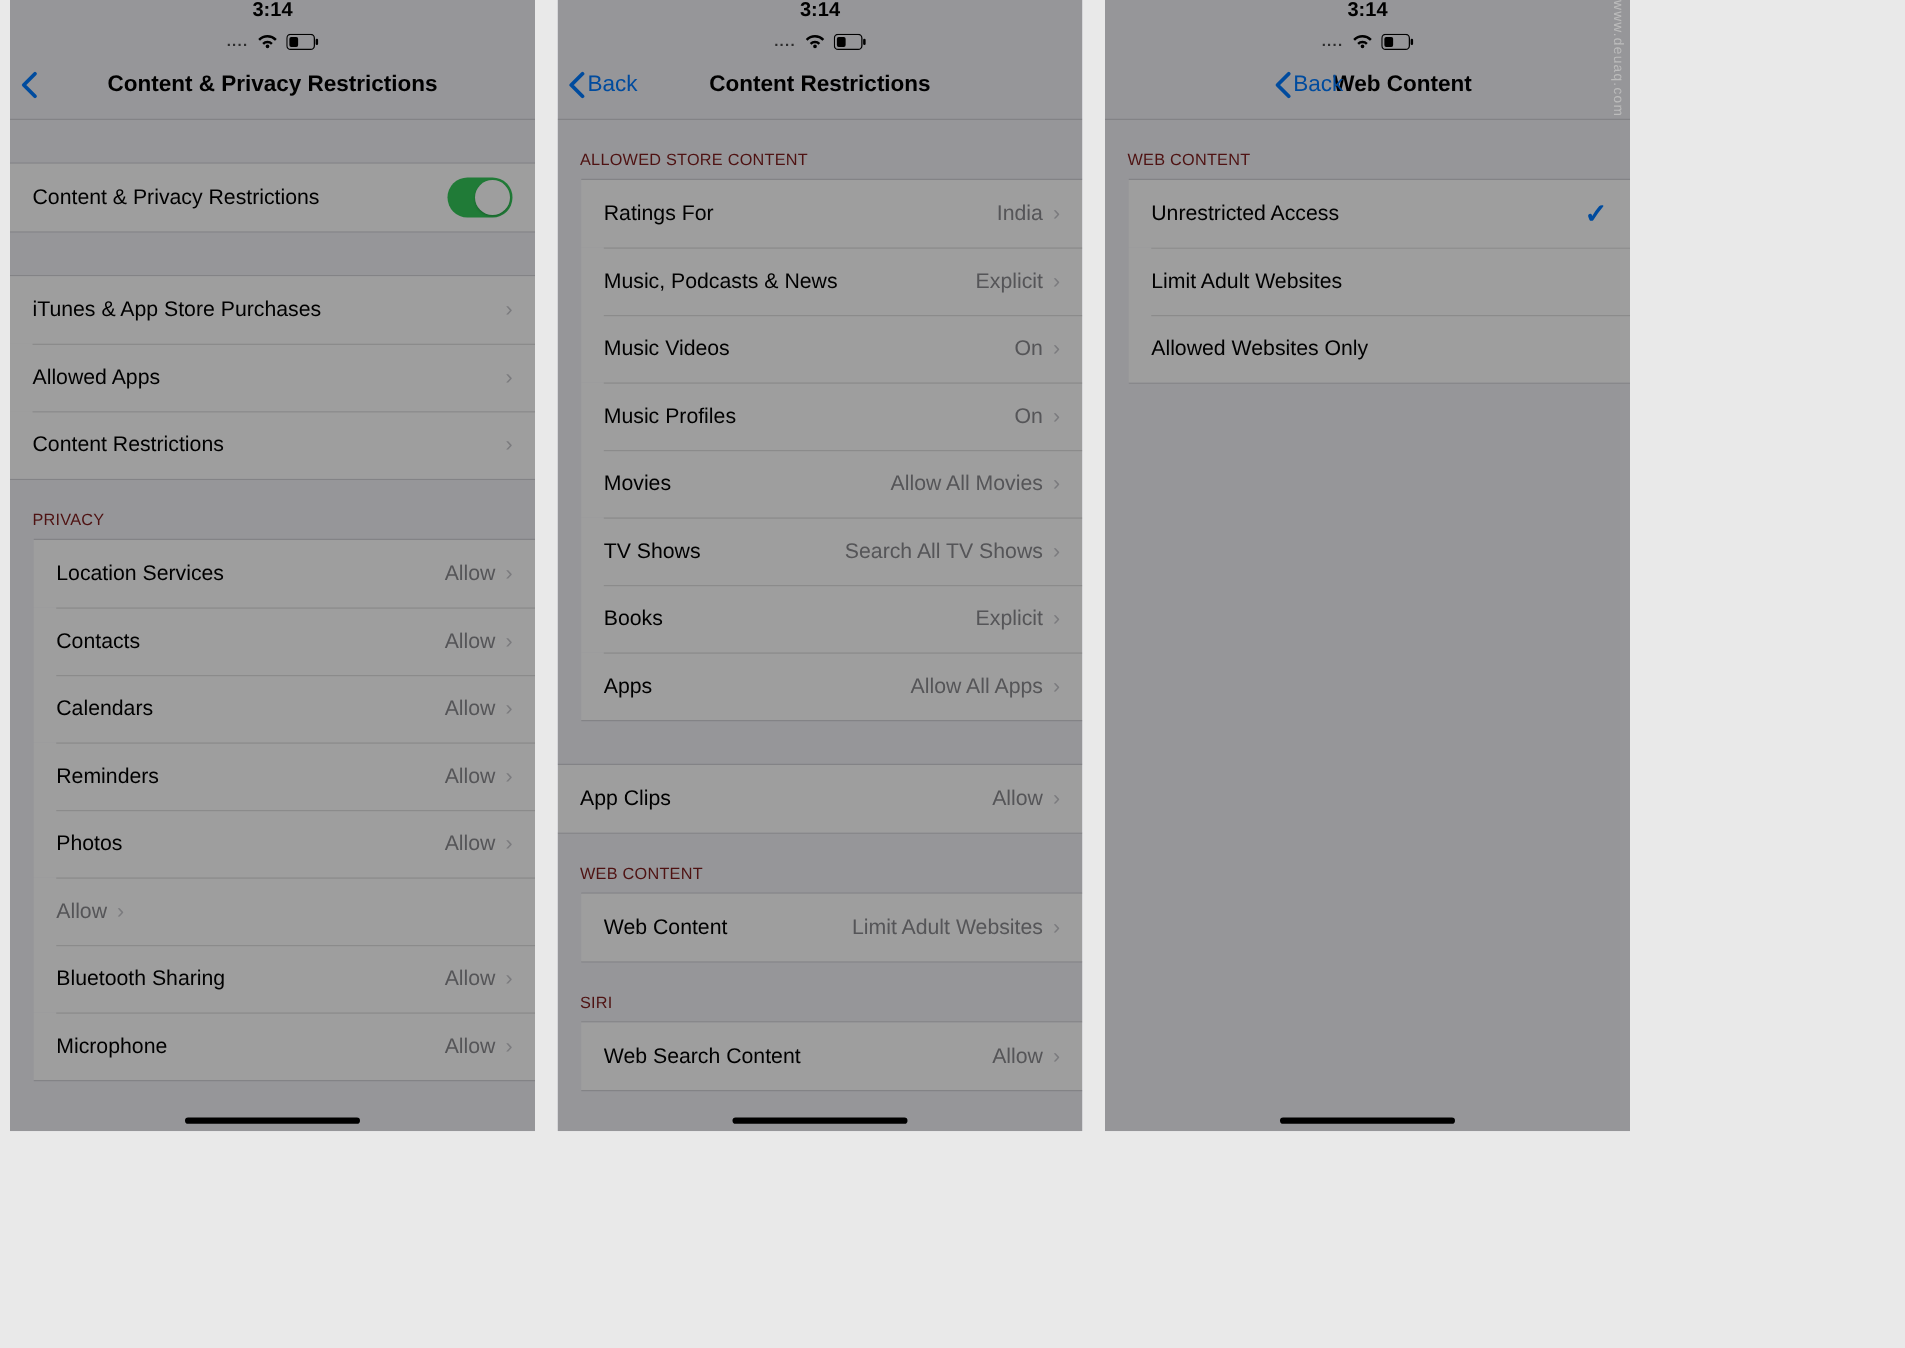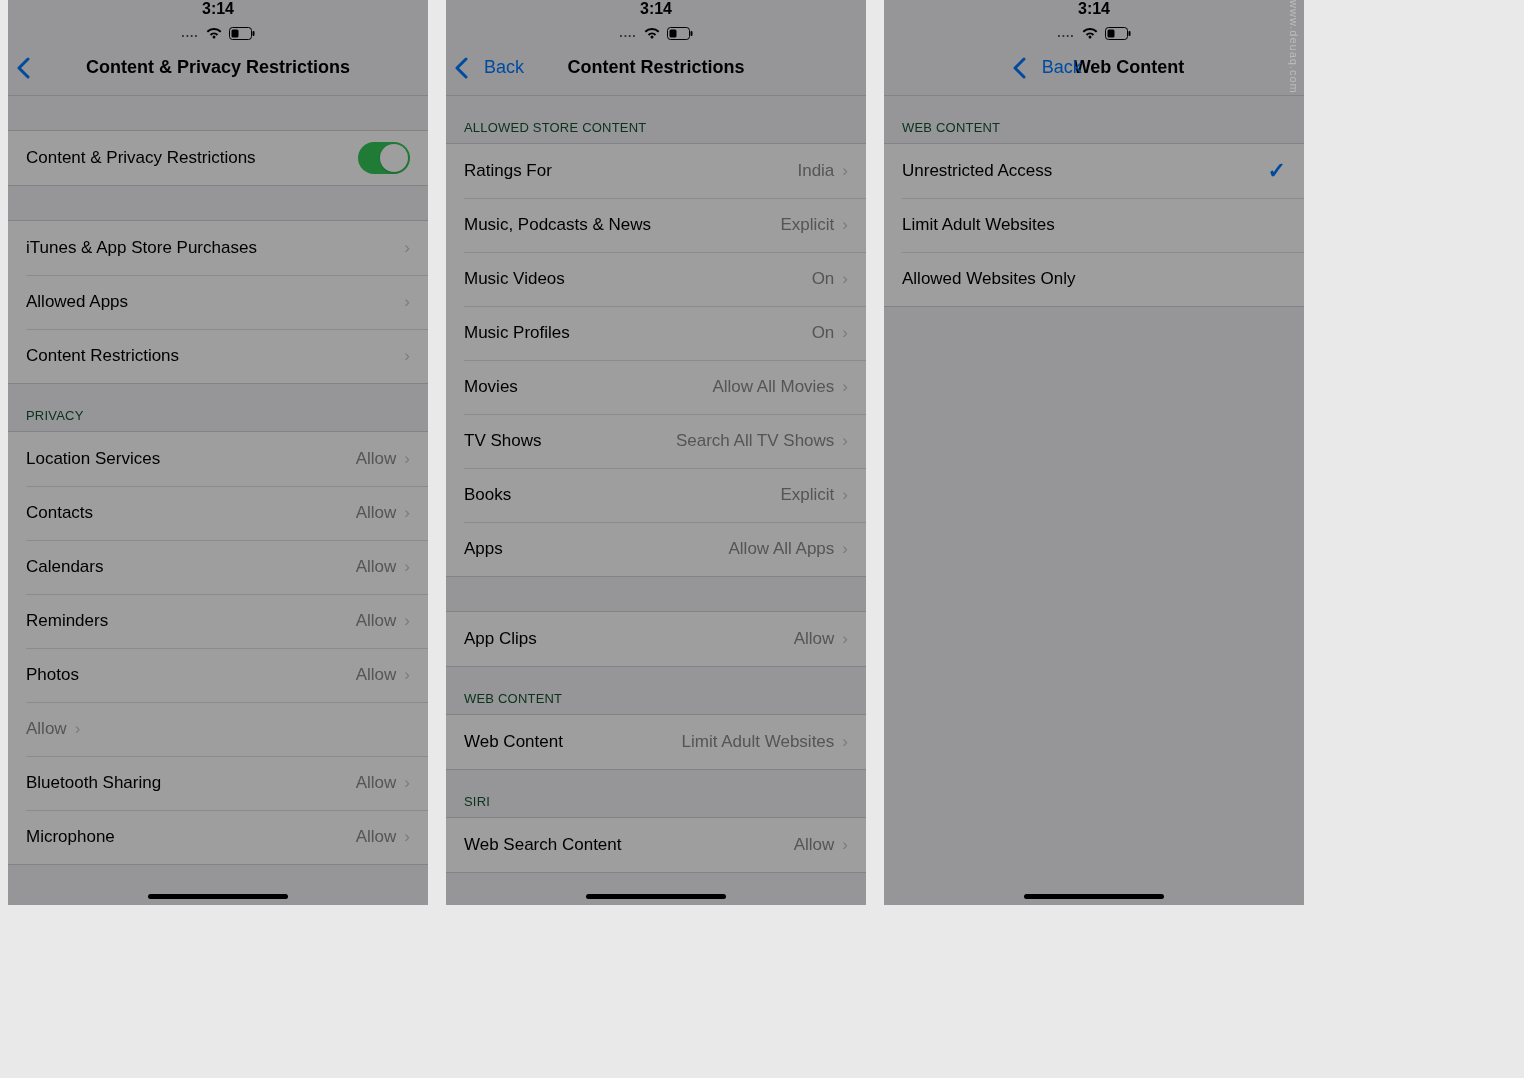--- a/index.html
+++ b/index.html
@@ -59,27 +59,27 @@
     font-size: 18px;
     font-weight: 600;
   }
   .back {
     position: absolute;
     left: 8px;
     display: flex;
     align-items: center;
     color: #007aff;
     font-size: 18px;
-    gap: 16px;
+    gap: 2px;
   }
   .back svg { display: block; }
   .content { position: relative; z-index: 1; }
   .section-header {
     font-size: 13px;
-    color: #14532d;
+    color: #7f1d1d;
     text-transform: uppercase;
     padding: 24px 18px 8px;
     letter-spacing: 0.2px;
     position: relative;
     z-index: 1;
   }
   .cell {
     background: #fff;
     min-height: 54px;
     display: flex;
@@ -93,21 +93,21 @@
     content: "";
     position: absolute;
     left: 18px; right: 0; top: 0;
     height: 1px;
     background: rgba(0,0,0,0.12);
   }
   .cell-label { flex: 1; color: #000; }
   .cell-value { color: #8a8a8e; font-size: 17px; margin-right: 8px; text-align: center; }
   .chevron { color: #c7c7cc; }
   .group { margin-top: 34px; border-top: 1px solid rgba(0,0,0,0.12); border-bottom: 1px solid rgba(0,0,0,0.12); }
-  .group.tight { margin-top: 0; }
+  .group.tight { margin-top: 0; margin-left: 19px; }
   .highlight { position: relative; z-index: 100 !important; }
   .toggle {
     width: 52px; height: 32px; border-radius: 16px;
     background: #34c759; position: relative;
   }
   .toggle::after {
     content: "";
     position: absolute; right: 2px; top: 2px;
     width: 28px; height: 28px; border-radius: 14px;
     background: #fff; box-shadow: 0 1px 2px rgba(0,0,0,0.2);

